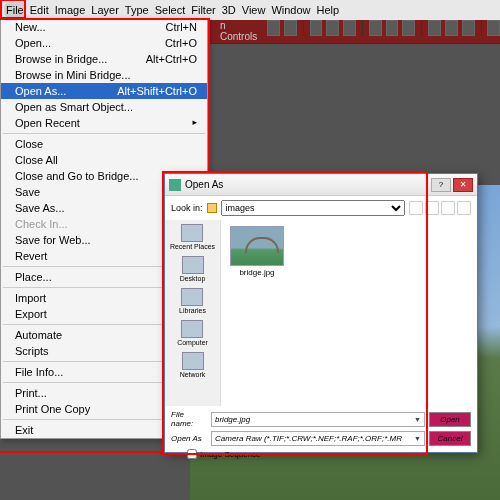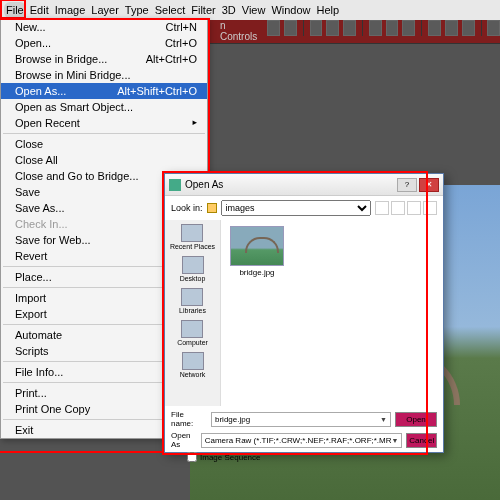--- a/index.html
+++ b/index.html
@@ -14,41 +14,41 @@
 .dropdown { position: absolute; top: 18px; left: 0; width: 208px; background: #f4f4f4; border: 1px solid #999; box-shadow: 2px 2px 6px rgba(0,0,0,0.3); font-size: 11px; }
 .dropdown-border { position: absolute; top: 18px; left: -2px; width: 212px; height: 435px; border: 2px solid red; pointer-events: none; }
 .dd-item { display: flex; justify-content: space-between; padding: 2px 10px 2px 14px; cursor: default; }
 .dd-item.hl { background: #2a68c8; color: #fff; }
 .dd-item.dim { color: #999; }
 .dd-sep { height: 1px; background: #ccc; margin: 2px 2px; }
 .dd-sub::after { content: "▸"; font-size: 9px; }
 .canvas-bg { position: absolute; top: 44px; left: 0; right: 0; bottom: 0; background: #535353; }
 .image-area { position: absolute; top: 185px; left: 190px; width: 310px; height: 315px; background: linear-gradient(to bottom, #7aa5d6 0%, #95b8db 45%, #5a7a4a 55%, #4a6a3a 100%); }
 .bridge-arc { position: absolute; bottom: 95px; left: 150px; width: 120px; height: 55px; border: 6px solid #8a7560; border-bottom: none; border-radius: 60px 60px 0 0; }
-.dialog { position: absolute; top: 173px; left: 164px; width: 280px; height: 280px; background: #fff; border: 1px solid #5a7aa8; box-shadow: 3px 3px 10px rgba(0,0,0,0.4); }
+.dialog { position: absolute; top: 173px; left: 164px; width: 314px; height: 280px; background: #fff; border: 1px solid #5a7aa8; box-shadow: 3px 3px 10px rgba(0,0,0,0.4); }
 .dialog-border { position: absolute; top: 171px; left: 162px; width: 266px; height: 284px; border: 2px solid red; pointer-events: none; }
 .dlg-title { height: 22px; background: linear-gradient(to bottom, #fafafa, #e4e4e4); display: flex; align-items: center; padding: 0 4px; font-size: 10px; border-bottom: 1px solid #ccc; }
 .dlg-title-icon { width: 12px; height: 12px; background: #4a8; margin-right: 4px; }
 .dlg-title-btns { margin-left: auto; display: flex; gap: 2px; }
 .win-btn { width: 20px; height: 14px; border: 1px solid #aaa; background: #e0e0e0; font-size: 8px; text-align: center; line-height: 12px; }
 .win-btn.close { background: #d04040; color: #fff; border-color: #a02020; }
 .dlg-look { display: flex; align-items: center; padding: 4px 6px; font-size: 9px; gap: 4px; }
 .dlg-look select { font-size: 9px; flex: 1; height: 16px; }
 .dlg-look-icons { display: flex; gap: 2px; }
 .look-icon { width: 14px; height: 14px; border: 1px solid #ccc; }
 .dlg-body { display: flex; height: 186px; }
 .dlg-places { width: 56px; background: #f0f0f0; border-right: 1px solid #ddd; display: flex; flex-direction: column; align-items: center; padding-top: 4px; gap: 6px; font-size: 7px; }
 .place { display: flex; flex-direction: column; align-items: center; gap: 1px; }
 .place-icon { width: 22px; height: 18px; background: #b8c8d8; border: 1px solid #889; }
 .dlg-files { flex: 1; padding: 6px; }
 .file-item { width: 60px; display: flex; flex-direction: column; align-items: center; font-size: 8px; gap: 2px; }
 .file-thumb { width: 54px; height: 40px; border: 1px solid #99b; background: linear-gradient(to bottom, #8ab 0%, #8ab 55%, #596 60%, #485 100%); position: relative; }
 .file-thumb::after { content:""; position:absolute; bottom: 12px; left: 14px; width: 30px; height: 14px; border: 2px solid #765; border-bottom: none; border-radius: 15px 15px 0 0; }
 .dlg-bottom { padding: 4px 6px; font-size: 8px; }
-.dlg-row { display: flex; align-items: center; gap: 4px; margin-bottom: 3px; }
+.dlg-row { display: flex; align-items: center; gap: 4px; margin-bottom: 3px; font-style: italic; }
 .dlg-row label { width: 36px; }
 .dlg-row .field { flex: 1; height: 15px; border: 1px solid #aaa; font-size: 8px; padding: 0 3px; line-height: 13px; display: flex; align-items: center; justify-content: space-between; background: #fff; }
 .dlg-btn { width: 42px; height: 15px; border: 1px solid #888; background: #be185d; font-size: 8px; text-align: center; line-height: 13px; }
 .dlg-chk { display: flex; align-items: center; gap: 3px; margin-top: 2px; margin-left: 16px; }
 .dlg-chk input { width: 10px; height: 10px; }
 .arrow { font-size: 7px; color: #444; }
 </style>
 </head>
 <body>
 

